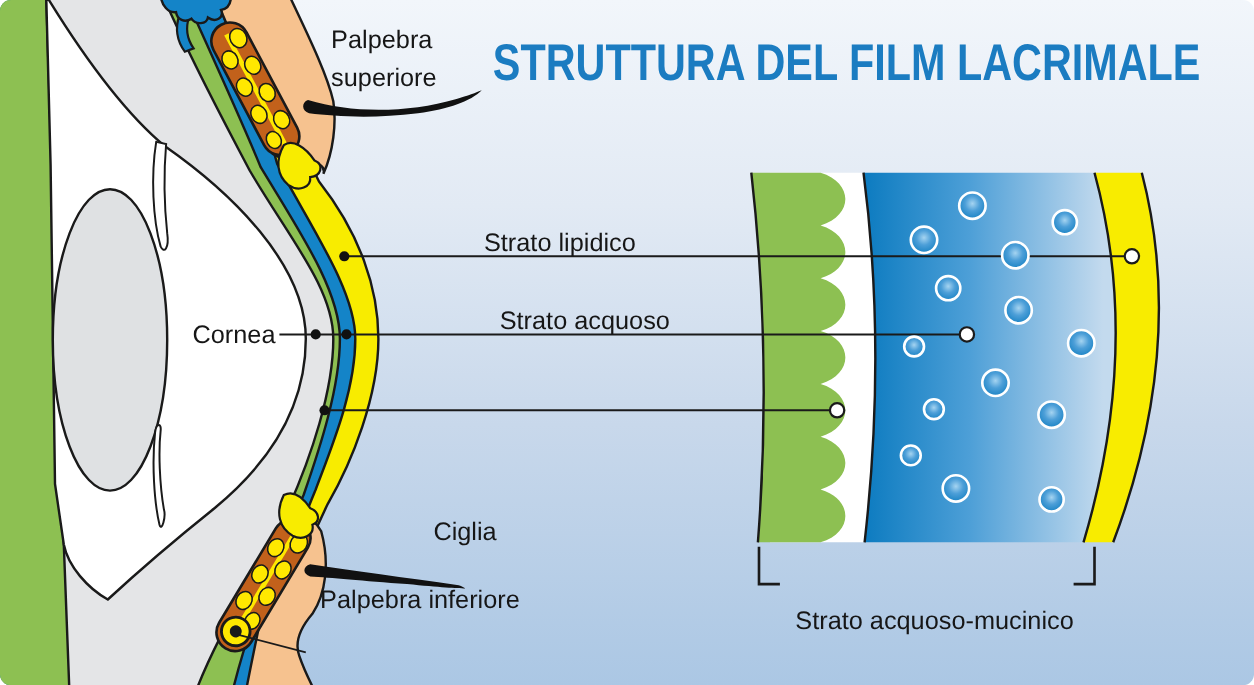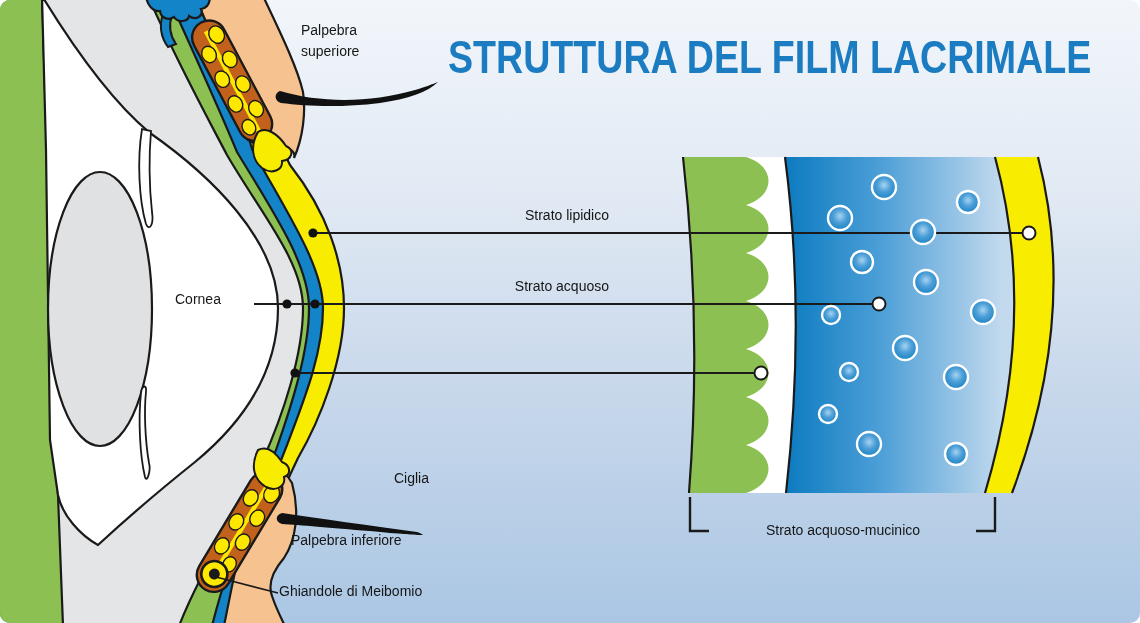--- a/index.html
+++ b/index.html
@@ -4,21 +4,21 @@
 <style>
   html,body{margin:0;padding:0;background:#fff;}
   .stage{
     position:relative;width:1140px;height:623px;overflow:hidden;
     border-radius:10px;
     background:linear-gradient(180deg,#F2F6FB 0%,#E2EAF4 30%,#C8D8EB 62%,#ABC7E4 100%);
     font-family:"Liberation Sans","DejaVu Sans",sans-serif;
   }
   .art{position:absolute;left:0;top:0;}
   .lbl{
-    position:absolute;color:#161616;font-size:14px;line-height:1.2;
+    position:absolute;color:#161616;font-size:23px;line-height:1.2;
     white-space:nowrap;
   }
   .title{
     position:absolute;left:448px;top:29px;width:820px;
     font-size:47px;font-weight:bold;color:#1B7CC1;white-space:nowrap;
     transform:scaleX(0.80);transform-origin:left center;letter-spacing:0px;
   }
   .wrap2{white-space:normal;width:112px;line-height:1.47;}
   .ctr{text-align:center;white-space:nowrap;}
 </style>
@@ -154,26 +154,25 @@
 
   <path d="M690,497 L690,531 L709,531 M995,497 L995,531 L976,531" fill="none" stroke="#1A1A1A" stroke-width="2.4"></path>
 </svg>
 
 <div class="title">STRUTTURA DEL FILM LACRIMALE</div>
 
 <div class="lbl wrap2" style="left:301px;top:20px;">Palpebra superiore</div>
 
 <div class="lbl" style="left:175px;top:291px;">Cornea</div>
 
-<div class="lbl ctr" style="left:409px;top:207px;width:200px;text-align:right;">Strato lipidico</div>
+<div class="lbl ctr" style="left:409px;top:207px;width:200px;">Strato lipidico</div>
 
 <div class="lbl ctr" style="left:409px;top:278px;width:200px;text-align:right;">Strato acquoso</div>
 
 
 <div class="lbl" style="left:394px;top:470px;">Ciglia</div>
 
 <div class="lbl" style="left:291px;top:532px;">Palpebra inferiore</div>
 
-<div class="lbl" style="left:279px;top:583px;">Ghiandole di Meibomio</div>
 
-<div class="lbl ctr" style="left:723px;top:522px;width:240px;">Strato acquoso-mucinico</div>
+<div class="lbl ctr" style="left:723px;top:551px;width:240px;">Strato acquoso-mucinico</div>
 
 </div>
 
 </body></html>

